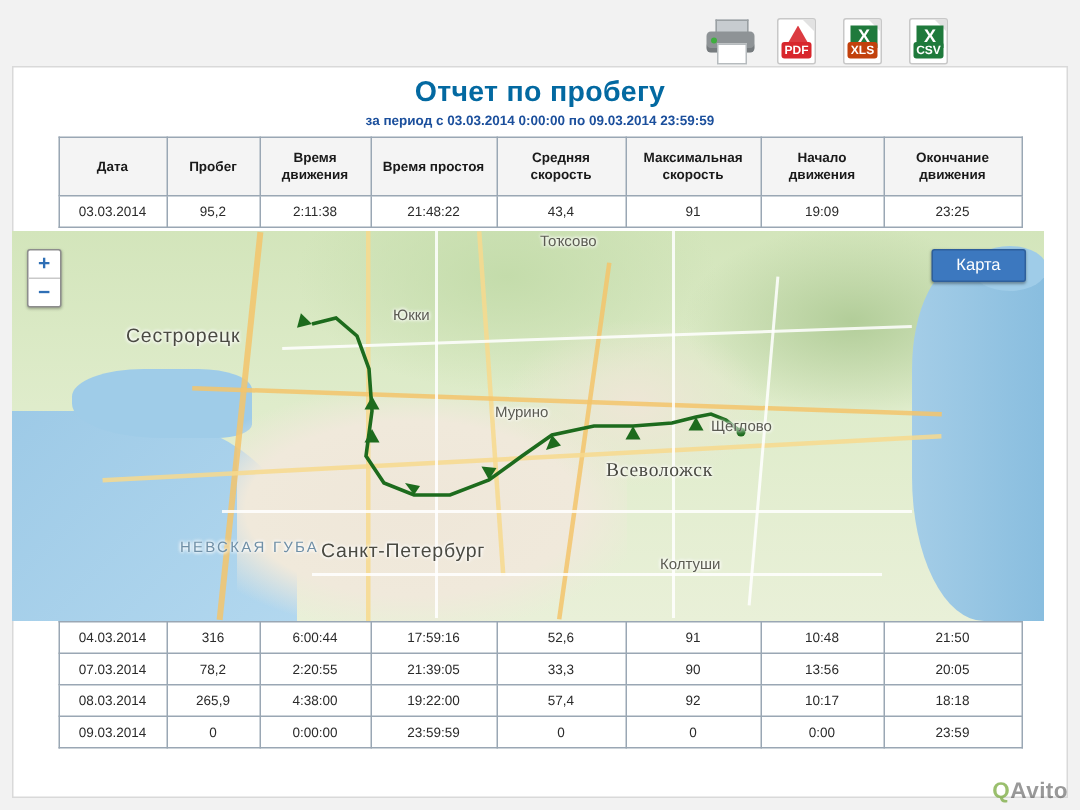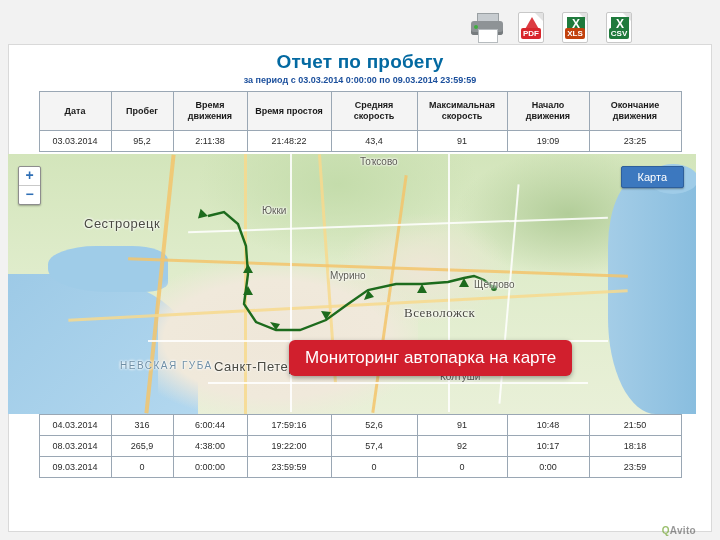--- a/index.html
+++ b/index.html
@@ -300,23 +300,23 @@
     color: #ffffff;
     font-size: 17px;
     padding: 8px 16px;
     border-radius: 6px;
     box-shadow: 0 2px 5px rgba(0,0,0,.35);
     white-space: nowrap;
   }
   
   .watermark {
     position: absolute;
-    right: 24px;
+    right: 8px;
     bottom: 4px;
-    font-size: 10px;
+    font-size: 15px;
     color: rgba(70,70,70,.55);
     font-weight: bold;
     letter-spacing: .3px;
   }
   .watermark .dot { color: rgba(120,170,60,.75); }
 </style>
 </head>
 <body>
 
 <div id="page">
@@ -413,20 +413,30 @@
           <td>04.03.2014</td>
           <td>316</td>
           <td>6:00:44</td>
           <td>17:59:16</td>
           <td>52,6</td>
           <td>91</td>
           <td>10:48</td>
           <td>21:50</td>
         </tr>
         <tr>
+          <td>07.03.2014</td>
+          <td>78,2</td>
+          <td>2:20:55</td>
+          <td>21:39:05</td>
+          <td>33,3</td>
+          <td>90</td>
+          <td>13:56</td>
+          <td>20:05</td>
+        </tr>
+        <tr>
           <td>08.03.2014</td>
           <td>265,9</td>
           <td>4:38:00</td>
           <td>19:22:00</td>
           <td>57,4</td>
           <td>92</td>
           <td>10:17</td>
           <td>18:18</td>
         </tr>
         <tr>
@@ -490,20 +500,19 @@
     <div class="map-label" style="left:466px; top:125px;">Щеглово</div>
     <div class="map-label" style="left:432px; top:217px;">Колтуши</div>
     <div class="map-label water-label" style="left:78px; top:206px;margin-left:34px;">НЕВСКАЯ ГУБА</div>
 
     <div class="zoom-ctl">
       <div>+</div>
       <div>−</div>
     </div>
     <div class="map-btn">Карта</div>
 
-    <div class="banner">Мониторинг автопарка на карте</div>
   </div>
 
   <div class="watermark">
     <span class="dot">Q</span><span>Avito</span>
   </div>
 
 </div>
 
 </body></html>

